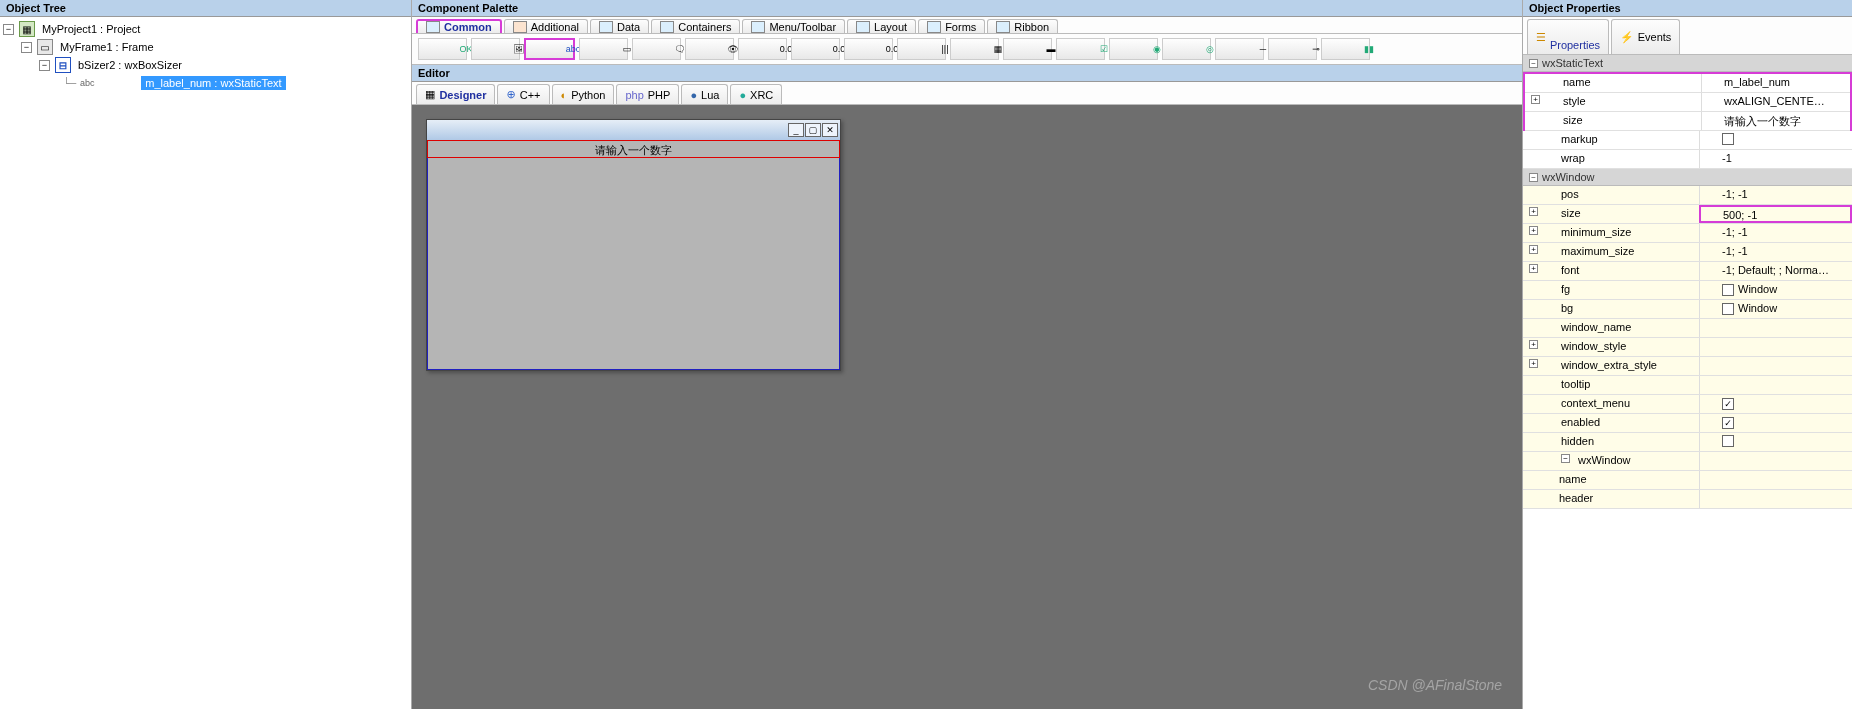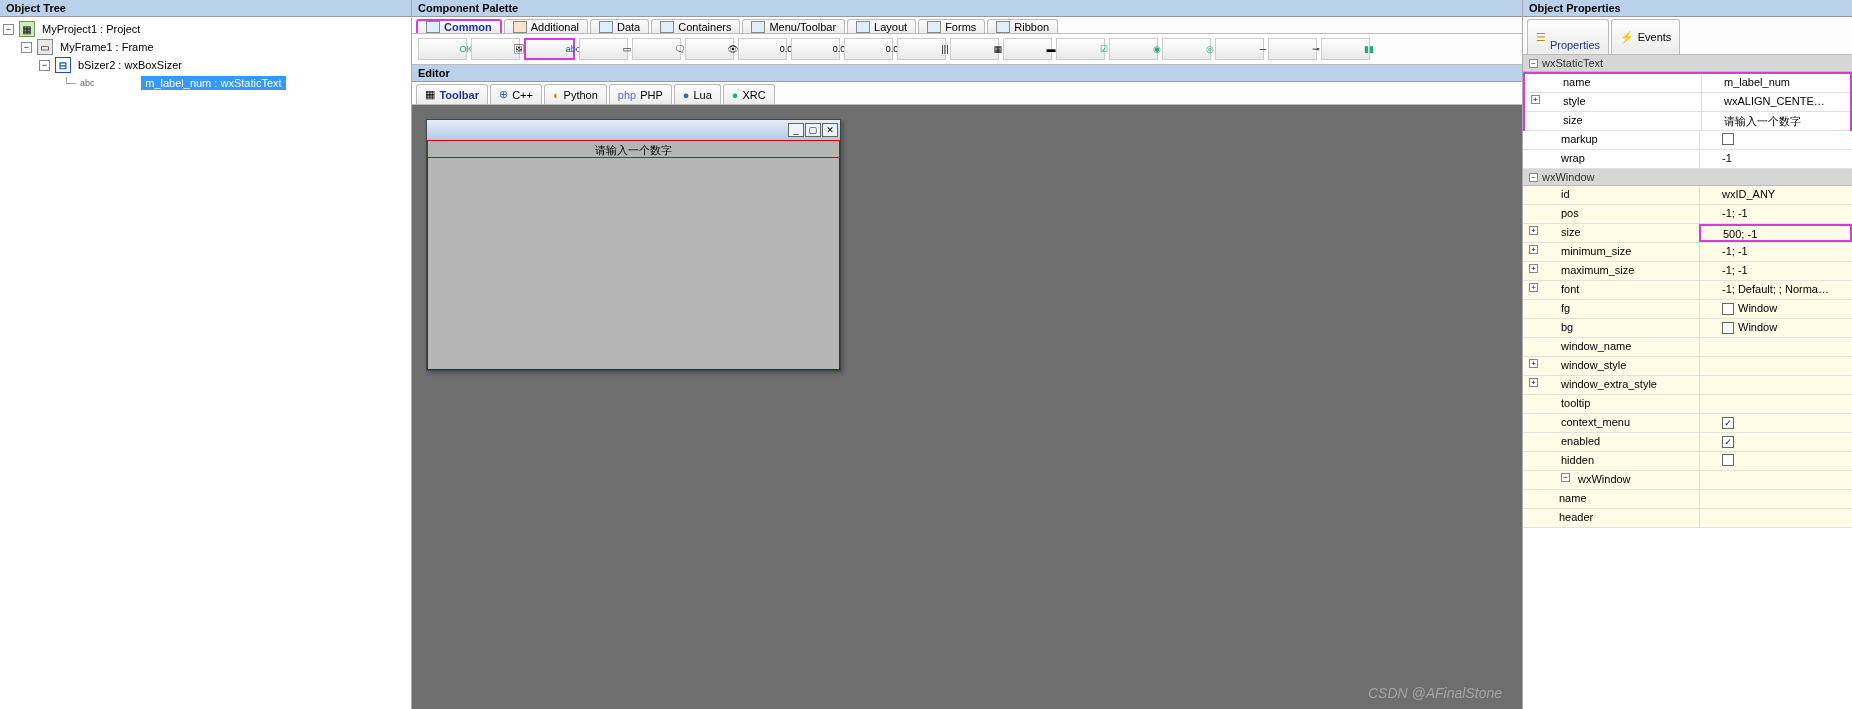--- a/index.html
+++ b/index.html
@@ -57,21 +57,21 @@
 .prop-row { display: flex; border-bottom: 1px solid #e0e0e0; height: 19px; }
 .prop-row .k { width: 176px; padding: 2px 4px 2px 38px; display: flex; align-items: flex-start; gap: 4px; position: relative; }
 .prop-row .k .plus { position: absolute; left: 6px; width: 9px; height: 9px; border: 1px solid #888; background: #fff; text-align: center; line-height: 7px; font-size: 8px; }
 .prop-row .v { flex: 1; padding: 2px 22px; border-left: 1px solid #ddd; white-space: nowrap; overflow: hidden; text-overflow: ellipsis; }
 .prop-row.white { background: #fff; }
 .prop-row.yellow { background: #fffde8; }
 .chk { width: 12px; height: 12px; border: 1px solid #666; background: #fff; display: inline-block; text-align: center; line-height: 10px; font-size: 9px; }
 .colorbox { width: 12px; height: 12px; border: 1px solid #666; background: #fff; display: inline-block; vertical-align: middle; margin-right: 4px; }
 .hl-box { border: 2.5px solid #d63cd6 !important; }
 
-.watermark { position: absolute; right: 20px; bottom: 8px; color: rgba(200,200,200,0.6); font-size: 14px; font-style: italic; pointer-events: none; margin-top: 32px; }
+.watermark { position: absolute; right: 20px; bottom: 16px; color: rgba(200,200,200,0.6); font-size: 14px; font-style: italic; pointer-events: none; margin-top: 32px; }
 </style>
 </head>
 <body>
 
 <div class="object-tree">
   <div class="panel-header">Object Tree</div>
   <div class="tree-content">
     <div class="tree-node">
       <span class="tree-expand">−</span>
       <span class="tree-icon icon-project">▦</span>
@@ -149,21 +149,21 @@
     <div class="tool-btn" style="color:#2a7">◎</div>
     <div class="tool-btn">─</div>
     <div class="tool-btn">⊸</div>
     <div class="tool-btn" style="color:#2a7">▮▮</div>
   </div>
 
   <div class="panel-header">Editor</div>
   <div class="editor-tabs">
     <div class="editor-tab active">
         <span>▦</span>
-        <span class="lbl">Toolbar</span>
+        <span class="lbl">Designer</span>
       </div>
     <div class="editor-tab">
         <span style="color:#36c">⊕</span>
         <span class="lbl">C++</span>
       </div>
     <div class="editor-tab">
         <span style="color:#c80">◐</span>
         <span class="lbl">Python</span>
       </div>
     <div class="editor-tab">
@@ -249,26 +249,20 @@
         <div class="v">-1</div>
       </div>
 
     <div class="group-row">
         <span class="expand-box">−</span>
         <span>wxWindow</span>
       </div>
 
     <div class="prop-row yellow">
         <div class="k">
-          <span>id</span>
-        </div>
-        <div class="v">wxID_ANY</div>
-      </div>
-    <div class="prop-row yellow">
-        <div class="k">
           <span>pos</span>
         </div>
         <div class="v">-1; -1</div>
       </div>
     <div class="prop-row yellow">
         <div class="k">
           <span class="plus">+</span>
           <span>size</span>
         </div>
         <div class="v hl-box">500; -1</div>

